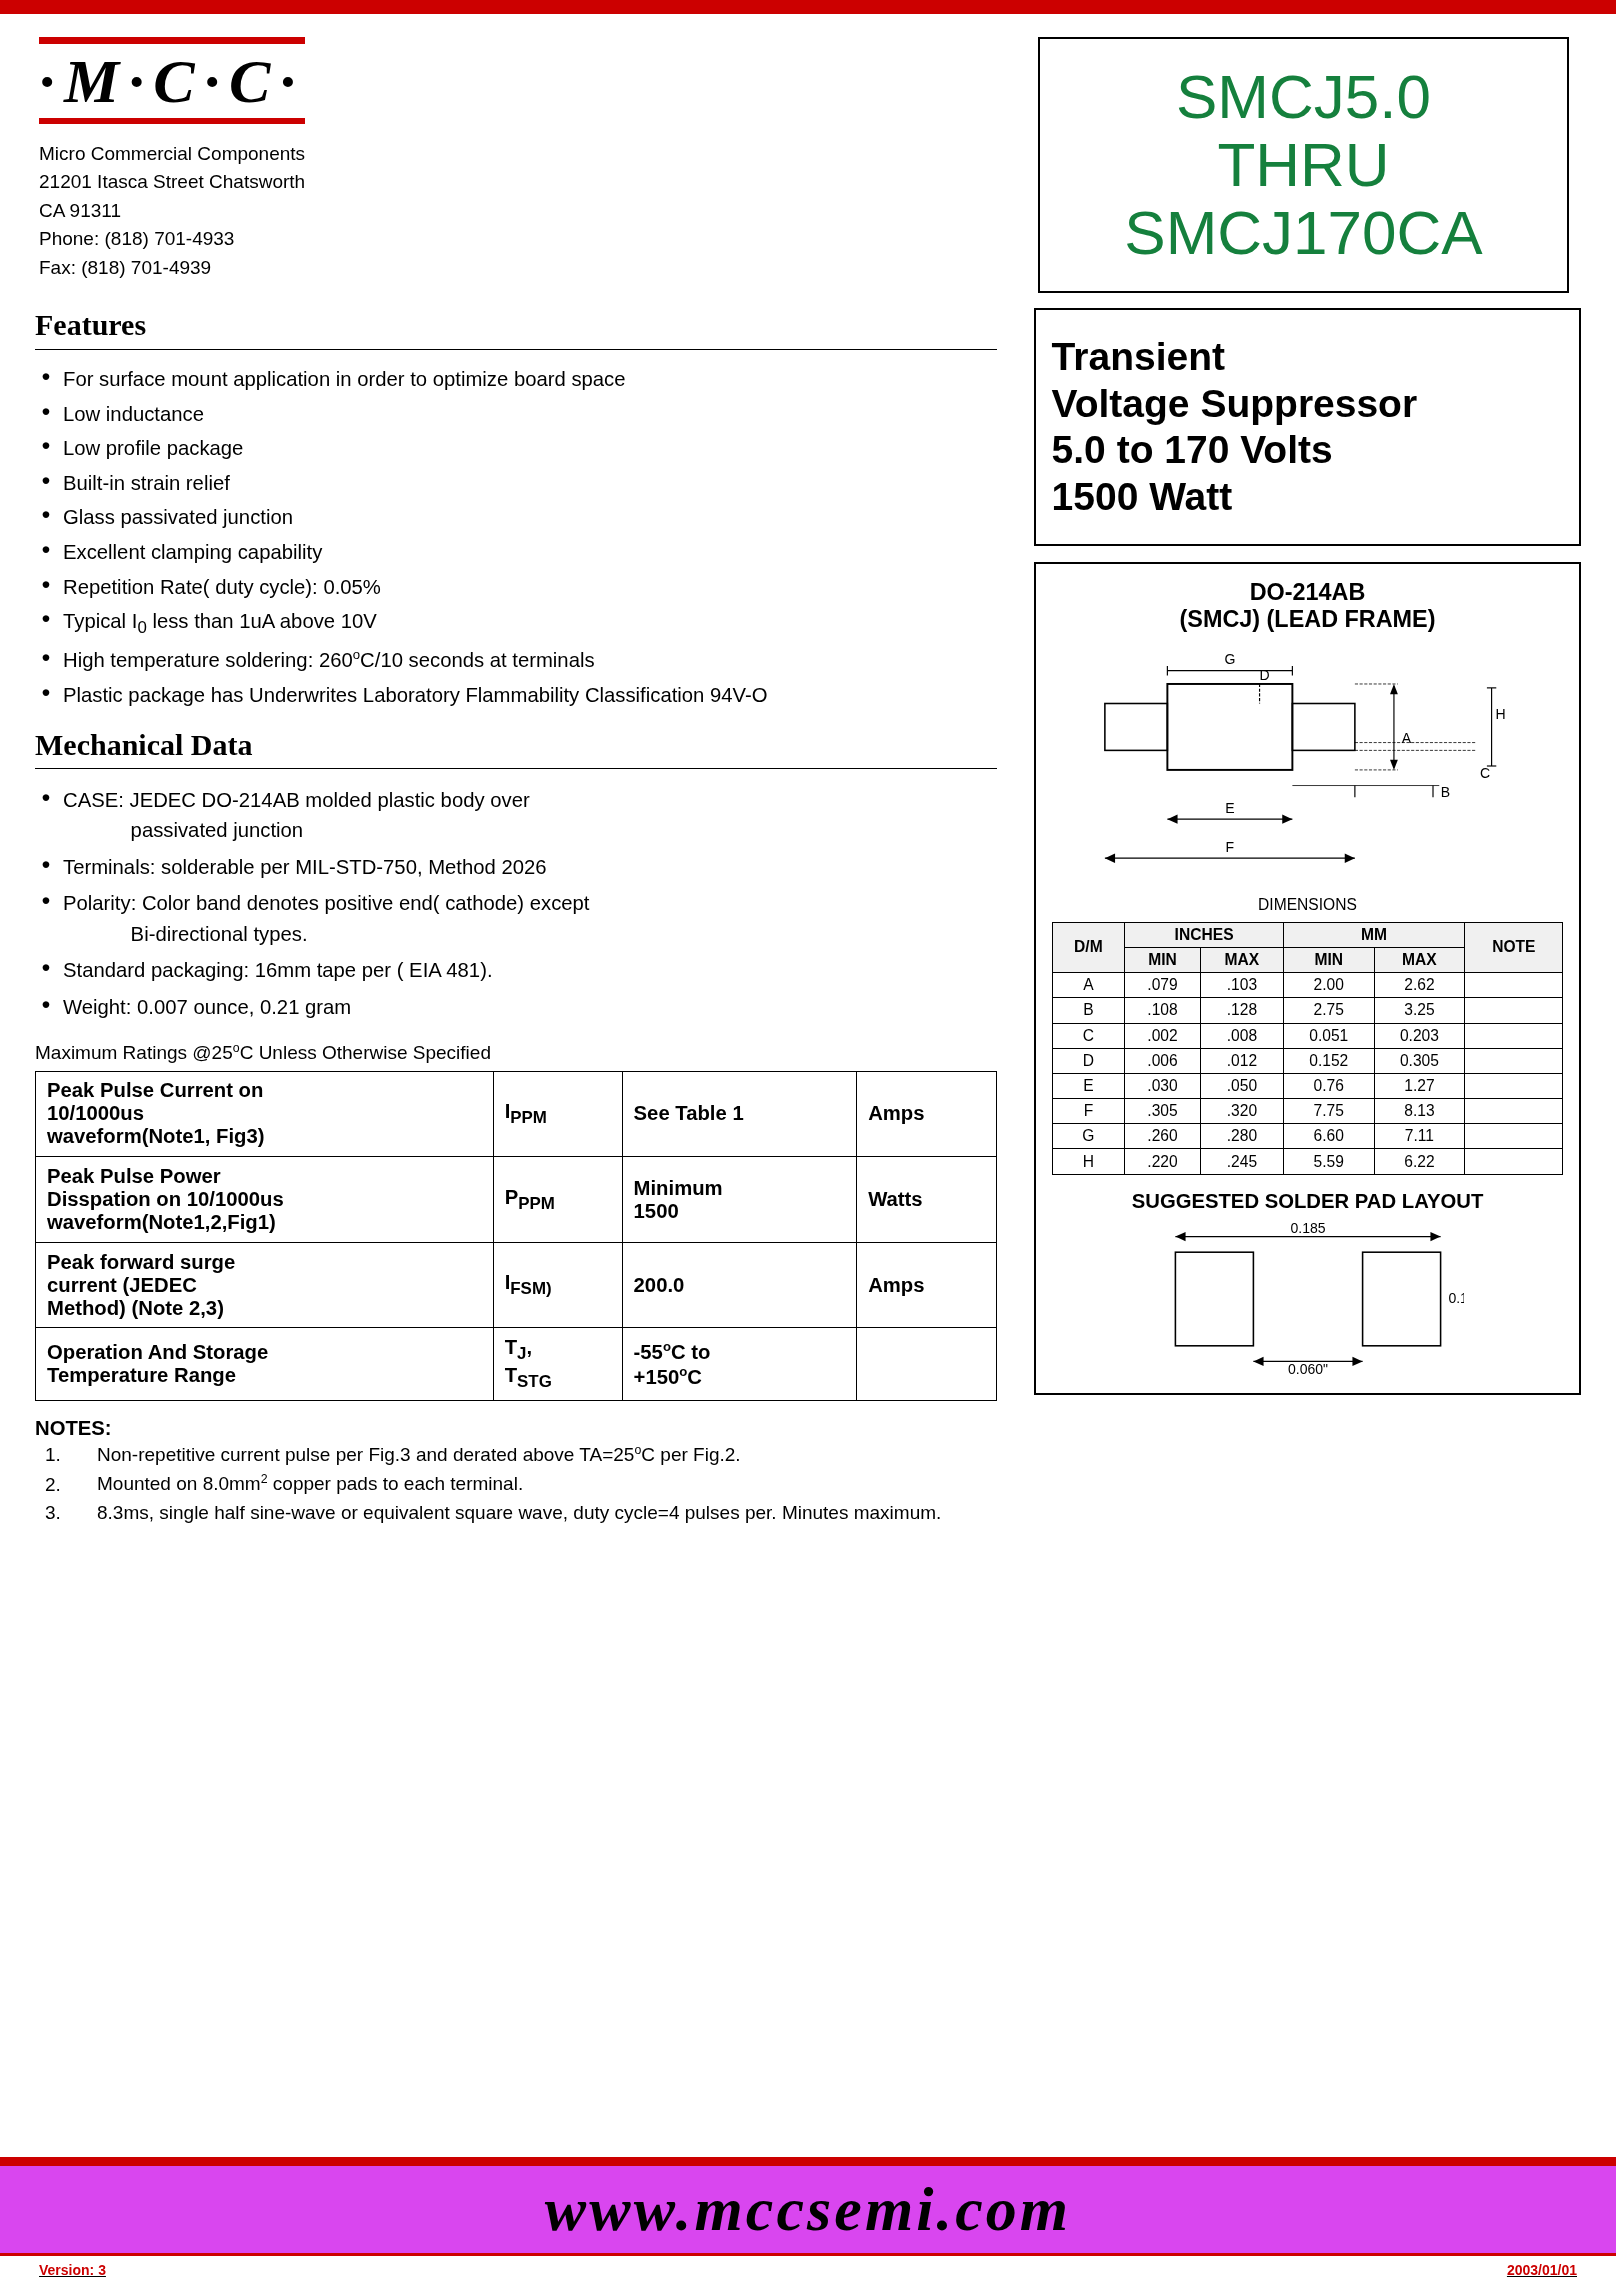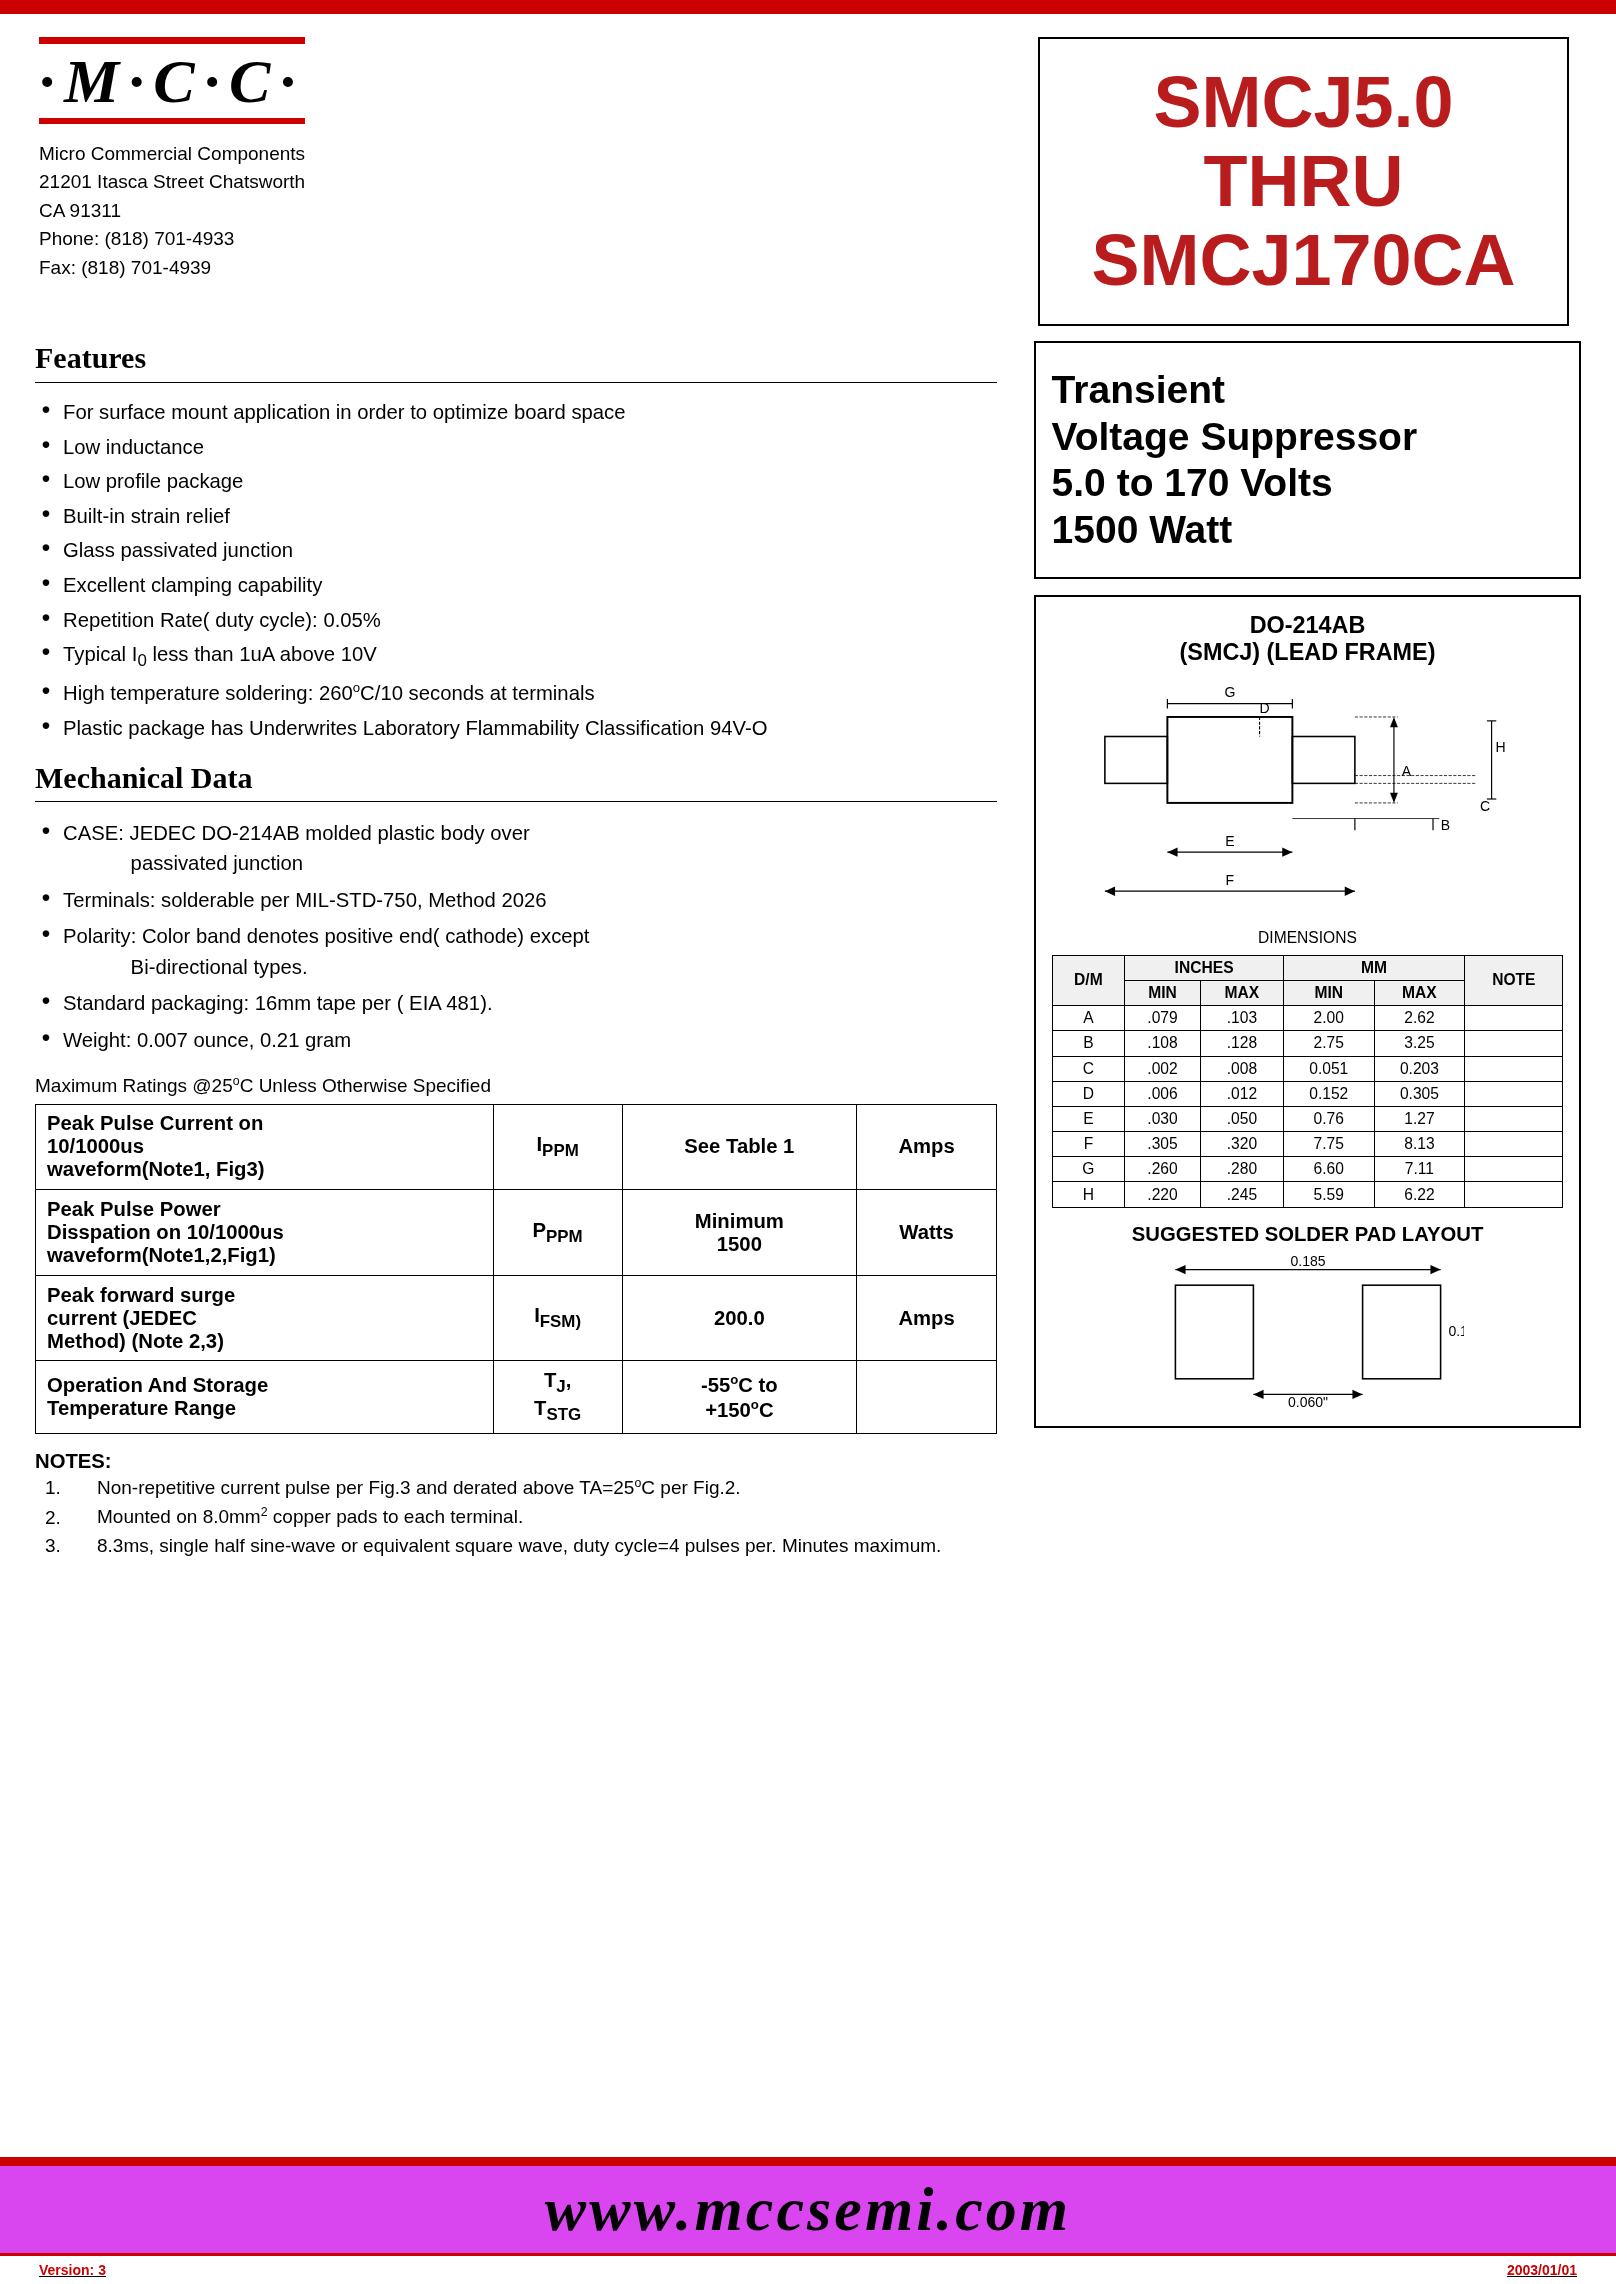--- a/index.html
+++ b/index.html
@@ -87,24 +87,24 @@
     }
 
     .part-number-box {
       border: 2.3px solid #000;
       padding: 23.4px 31px;
       display: inline-block;
       width: 531px;
     }
 
     .part-number-title {
-      font-size: 72px;
-      font-weight: 700;
+      font-size: 62px;
+      font-weight: 400;
       line-height: 1.1;
-      color: #b91c1c;
+      color: #15803d;
     }
 
     
     .main-content {
       display: flex;
       flex-direction: row;
       padding: 0 35px;
       gap: 37px;
       flex: 1;
     }
@@ -220,21 +220,20 @@
       border: 1.6px solid #000;
       padding: 7.8px 11px;
       vertical-align: middle;
     }
 
     .ratings-table td.bold-cell {
       font-weight: bold;
     }
 
     .ratings-table td.center-cell {
-      text-align: center;
       font-weight: normal;
     }
 
     
     .notes-section {
       margin-top: 15.6px;
       font-size: 19px;
     }
 
     .notes-title {

